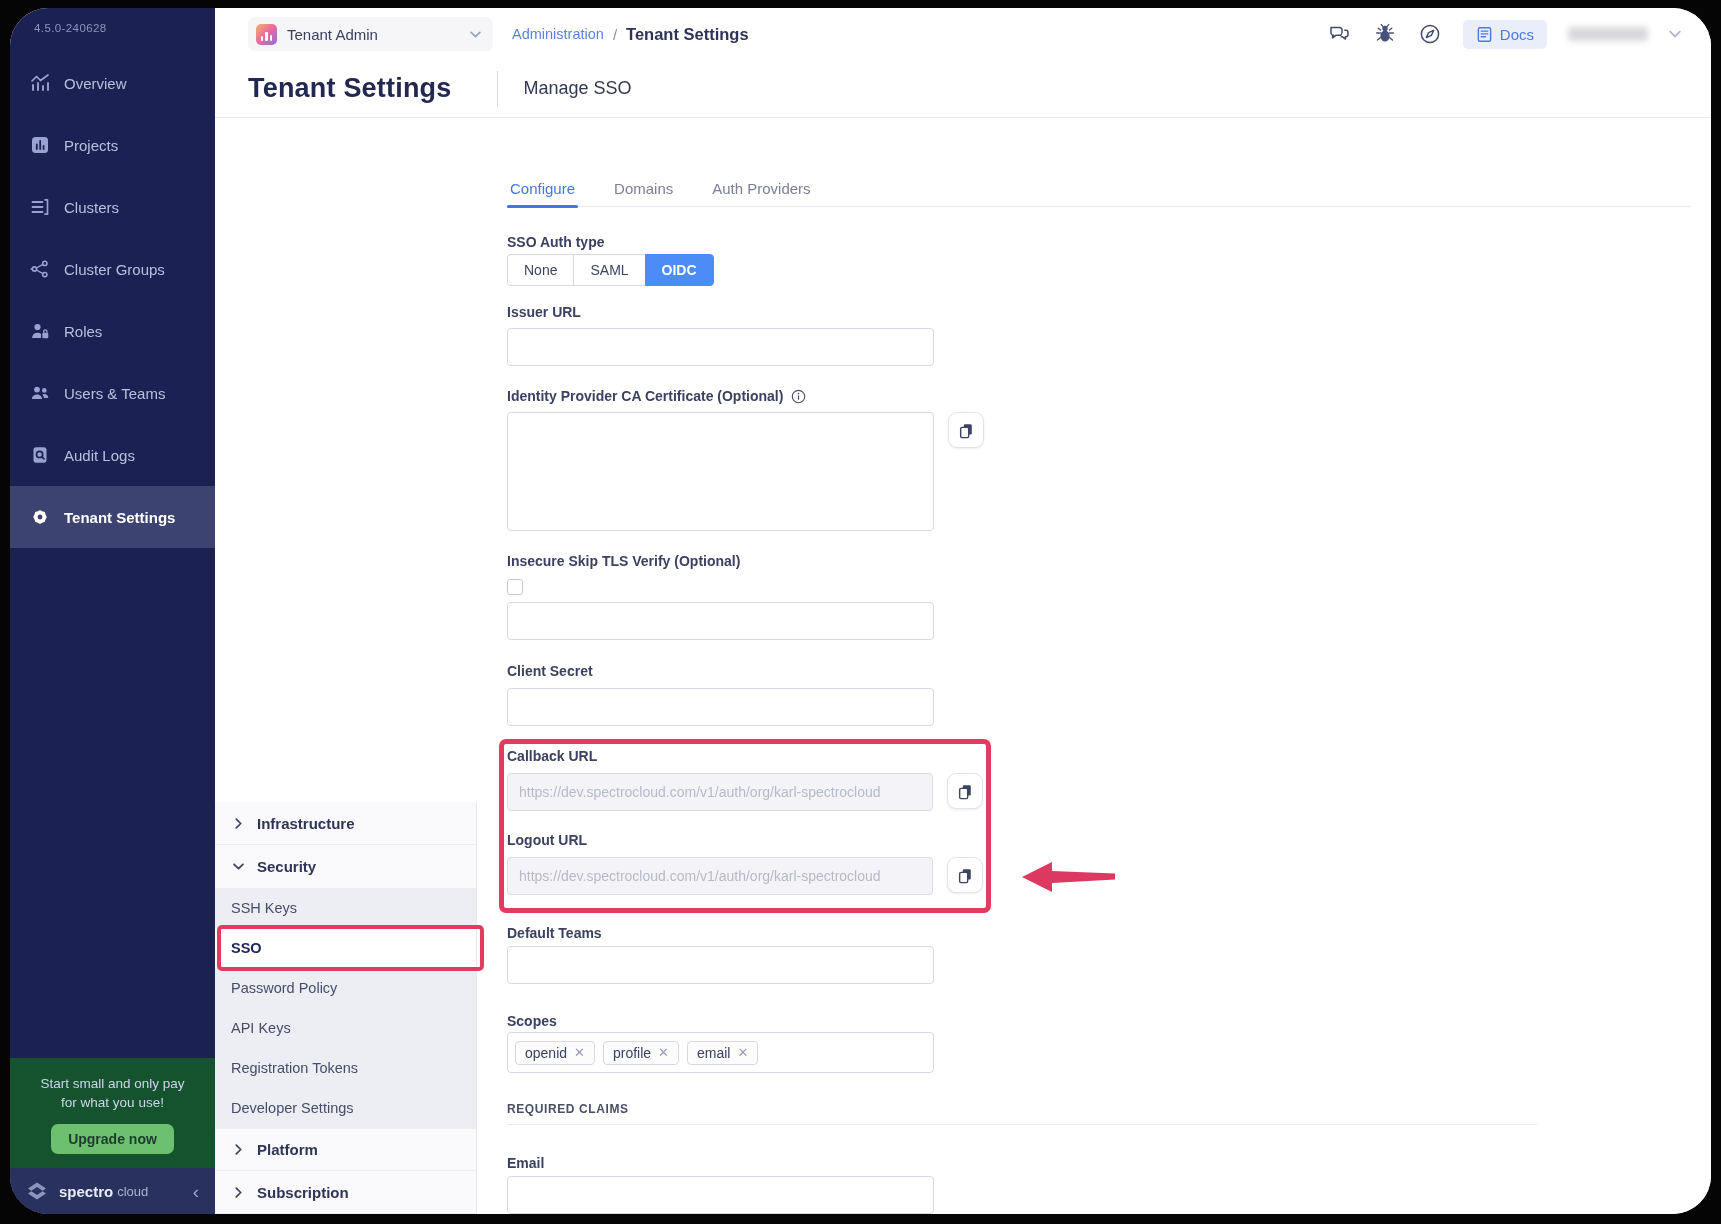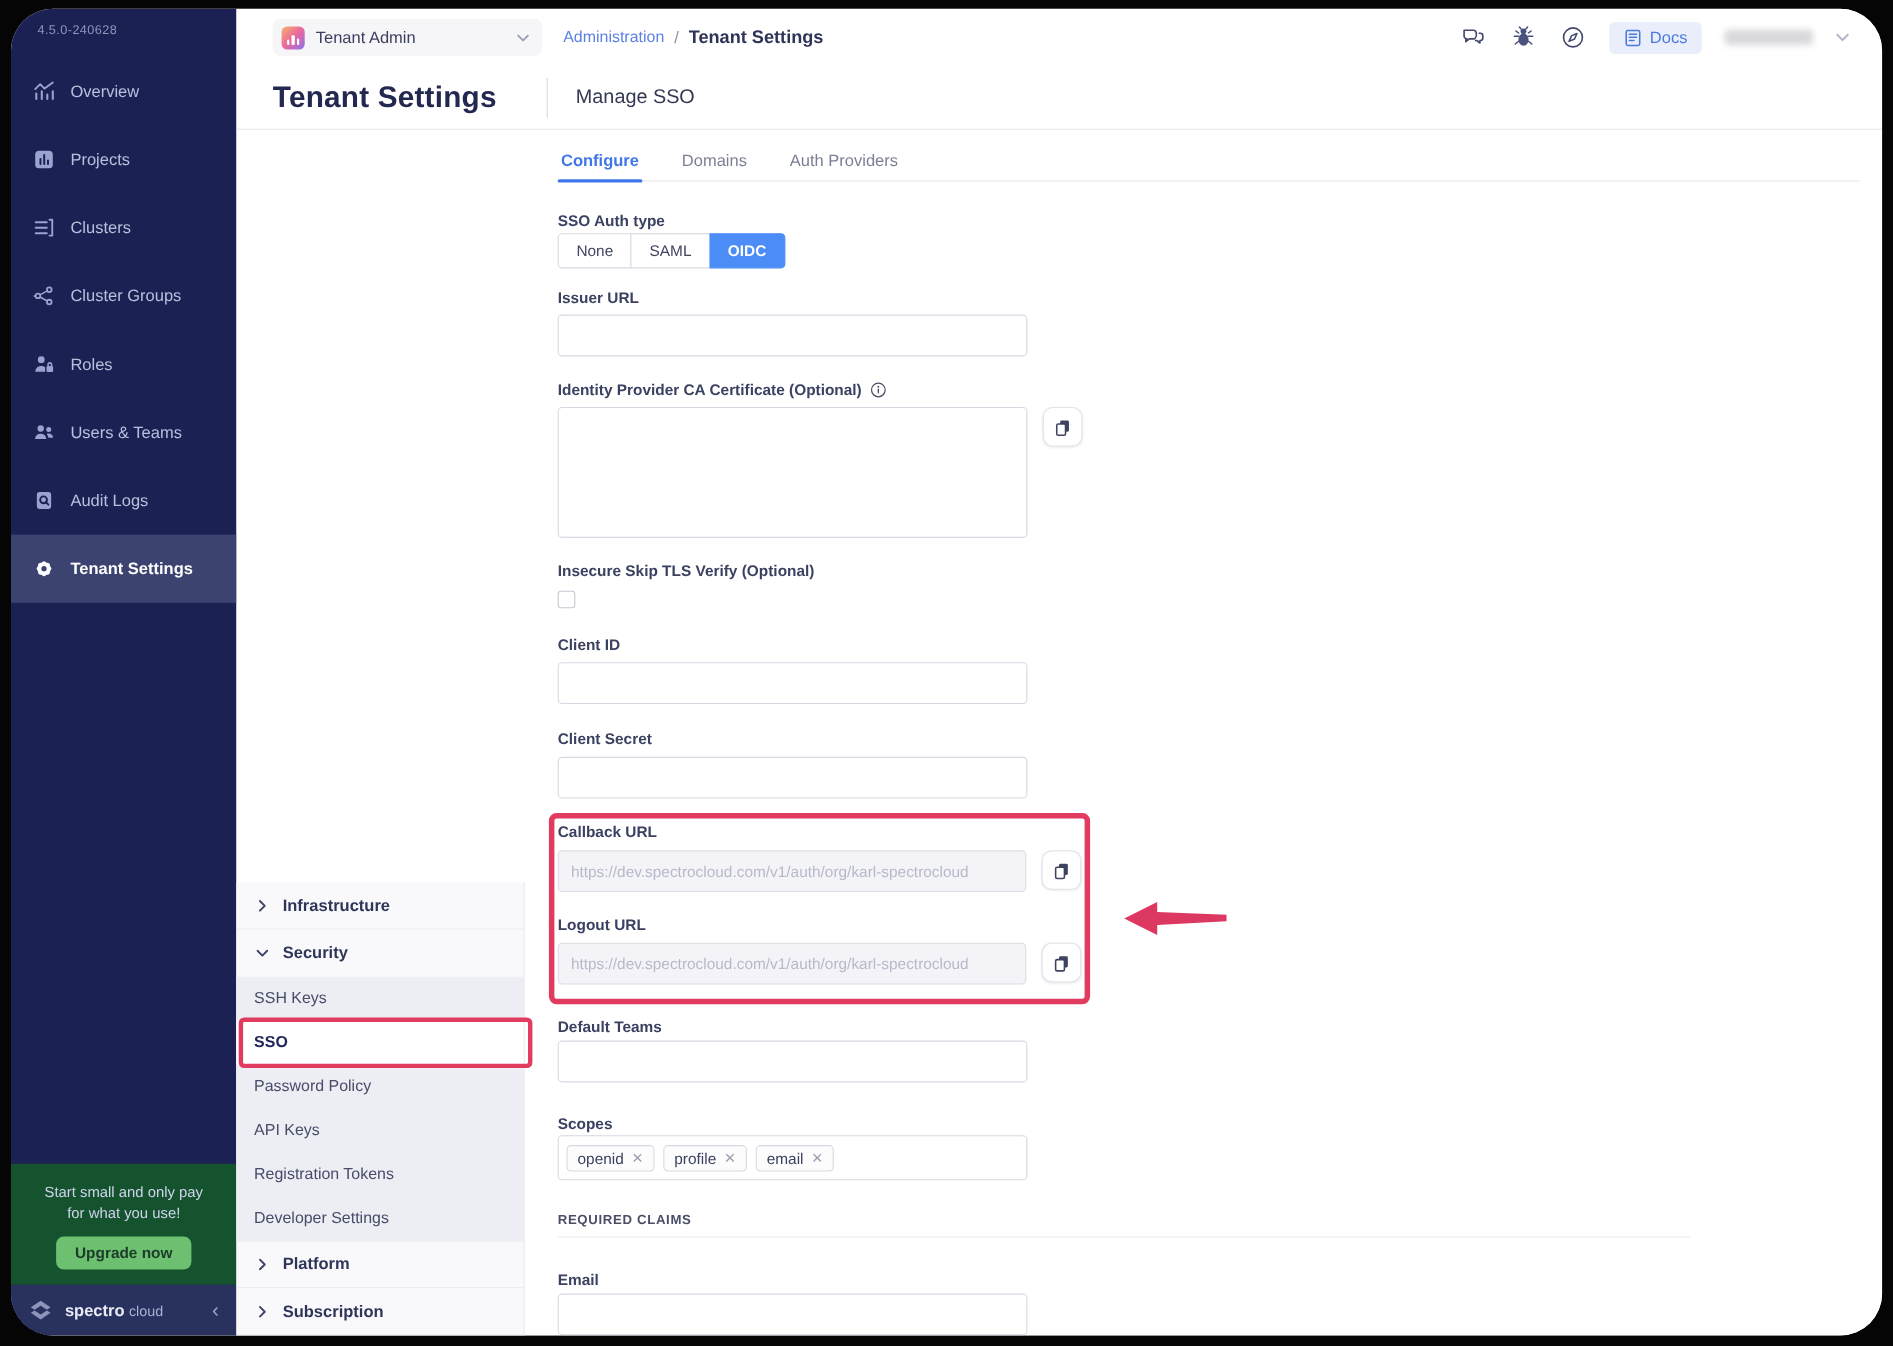--- a/index.html
+++ b/index.html
@@ -67,21 +67,21 @@
   .sub-item { height:40px; display:flex; align-items:center; padding:0 16px; font-size:14.5px;
     color:#474c69; cursor:pointer; position:relative; }
   .sub-item.active { background:#fff; color:#20265a; font-weight:600; }
   .sso-annotation { position:absolute; left:2px; right:-8px; top:-3px; bottom:-3px;
     border:4px solid #e23b60; border-radius:5px; pointer-events:none; z-index:6; }
 
   
   .main { flex:1; position:relative; padding:0 20px 0 30px; overflow:hidden; }
   .tabs { margin-top:50px; display:flex; gap:33px; border-bottom:1px solid #eaeaef; }
   .tab { font-size:15px; color:#7b7f93; padding:0 3px 9px; cursor:pointer; position:relative; font-weight:500; }
-  .tab.active { color:#4076e8; font-weight:700; }
+  .tab.active { color:#4076e8; font-weight:400; }
   .tab.active::after { content:""; position:absolute; left:0; right:0; bottom:-2px; height:3px;
     background:#4076e8; border-radius:2px; }
 
   .flabel { font-size:14px; line-height:18px; font-weight:600; color:#3b4161; }
   .inp { width:427px; height:38px; border:1px solid #d8d8e2; border-radius:4px; background:#fff;
     font-size:14px; color:#3b4161; padding:0 11px; outline:none; font-family:inherit; }
   .inp::placeholder { color:#b6bac8; }
   .inp.disabled { background:#f4f4f8; border-color:#dcdce4; }
   textarea.inp { height:119px; padding-top:8px; resize:none; }
   .field-row { display:flex; align-items:flex-start; gap:14px; }
@@ -343,21 +343,20 @@
             <svg width="16" height="17" viewBox="0 0 18 19">
                 <rect x="6.5" y="2.5" width="9" height="11.5" rx="1.5" fill="#3d4360"></rect>
                 <rect x="3" y="6" width="9" height="11.5" rx="1.5" fill="#fff" stroke="#3d4360" stroke-width="1.6"></rect>
               </svg>
           </button>
         </div>
 
         <div class="flabel mt21">Insecure Skip TLS Verify (Optional)</div>
         <div class="checkbox"></div>
 
-        <div class="flabel mt24">Client ID</div>
         <input class="inp mt7" style="">
 
         <div class="flabel mt22">Client Secret</div>
         <input class="inp mt8" style="">
 
         <div class="red-box">
           <div class="flabel">Callback URL</div>
           <div class="field-row mt8">
             <input class="inp disabled" disabled="" placeholder="https://dev.spectrocloud.com/v1/auth/org/karl-spectrocloud" style="">
             <button class="copy-btn">

